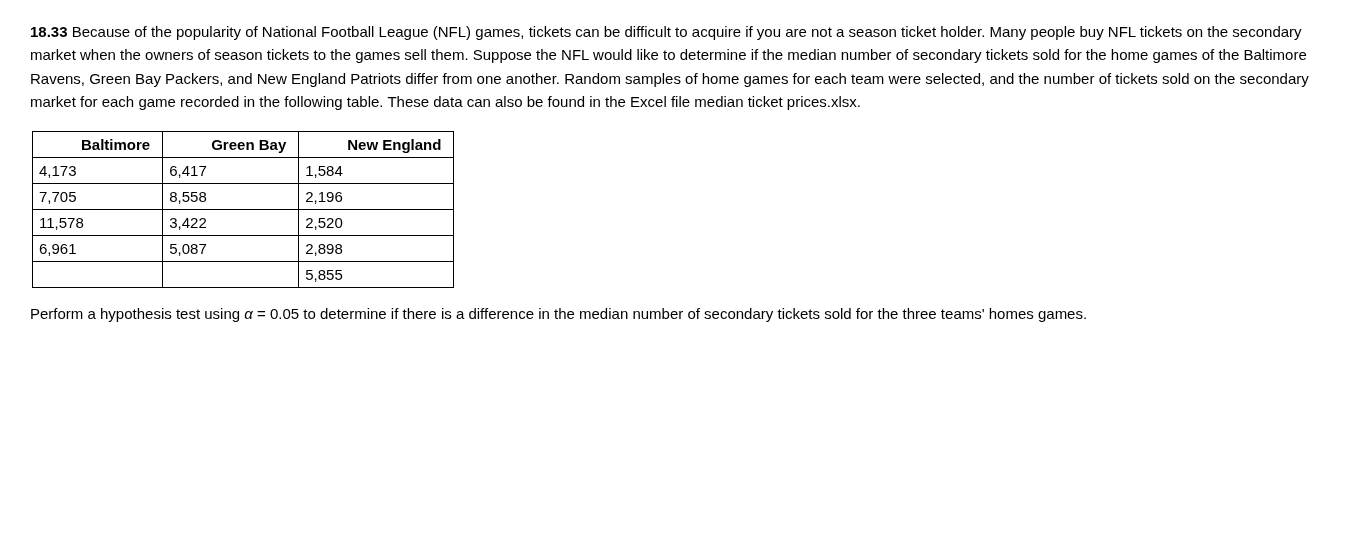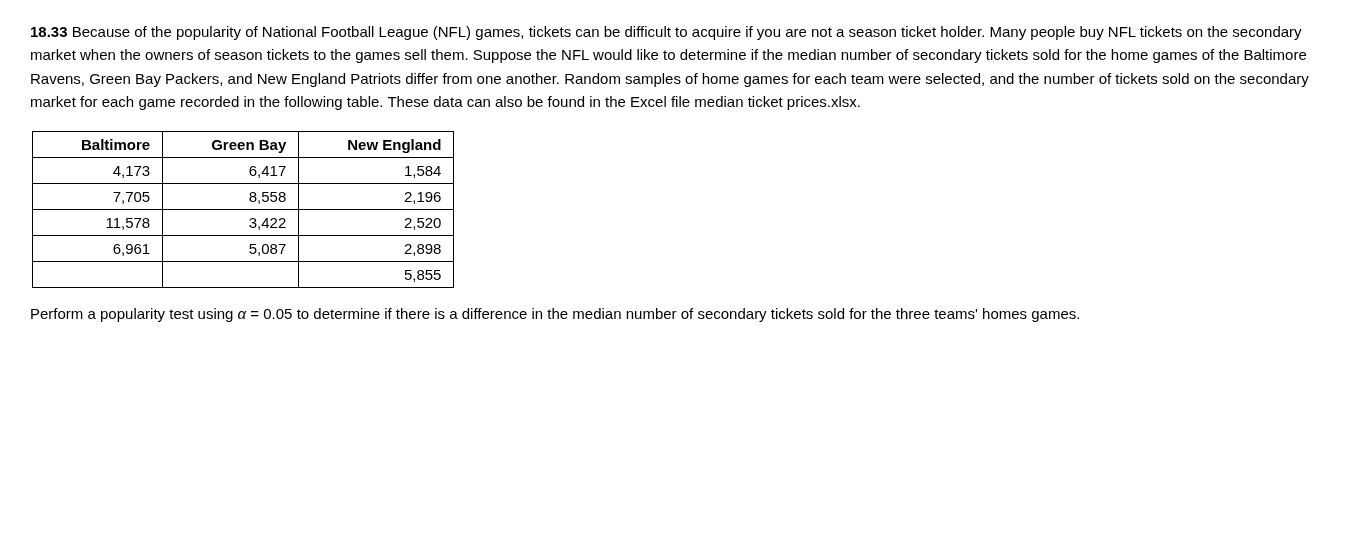--- a/index.html
+++ b/index.html
@@ -51,21 +51,20 @@
     }
 
     .data-table th {
       font-weight: bold;
       background: #ffffff;
       padding-left: 48px;
     }
 
     .data-table td {
       font-weight: normal;
-      text-align: right;
     }
 
     .hypothesis-text {
       line-height: 1.55;
     }
 
     .alpha-symbol {
       font-style: italic;
     }
   </style>
@@ -109,16 +108,16 @@
         </tr>
         <tr>
           <td></td>
           <td></td>
           <td>5,855</td>
         </tr>
       </tbody>
   </table>
 
   <p class="hypothesis-text">
-    <span>Perform a popularity test using </span><span class="alpha-symbol">α</span><span> = 0.05</span><span> to determine if there is a difference in the median number of secondary tickets sold for the three teams' homes games.</span>
+    <span>Perform a hypothesis test using </span><span class="alpha-symbol">α</span><span> = 0.05</span><span> to determine if there is a difference in the median number of secondary tickets sold for the three teams' homes games.</span>
   </p>
 
 </div>
 
 </body></html>

